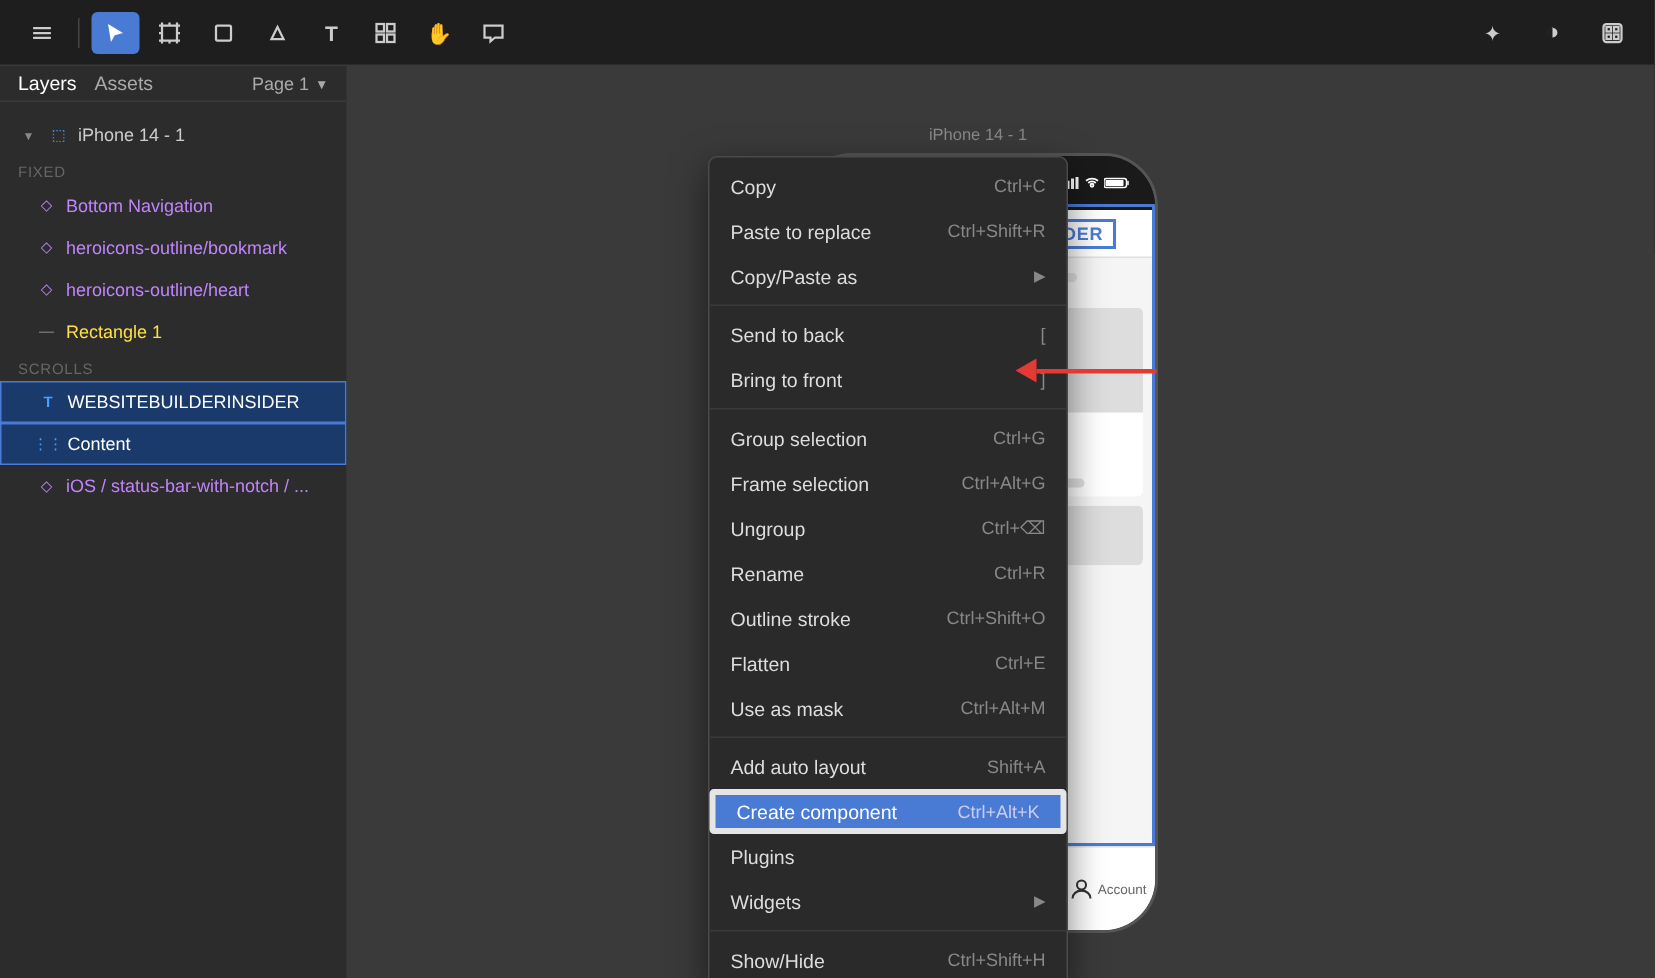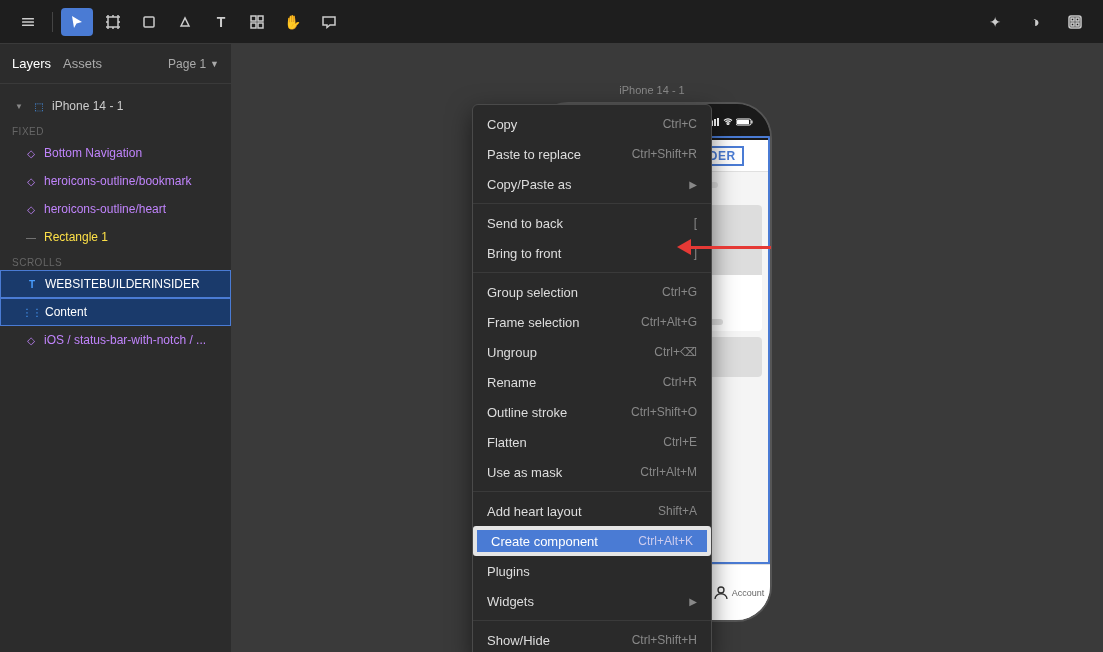--- a/index.html
+++ b/index.html
@@ -69,21 +69,21 @@
     
     .sidebar {
       width: 232px;
       background: #2c2c2c;
       border-right: 1px solid #3a3a3a;
       display: flex;
       flex-direction: column;
       flex-shrink: 0;
     }
     .sidebar-header {
-      height: 40px;
+      height: 24px;
       display: flex;
       align-items: center;
       padding: 0 12px;
       border-bottom: 1px solid #3a3a3a;
       gap: 12px;
     }
     .sidebar-tab {
       color: #aaa;
       font-size: 13px;
       cursor: pointer;
@@ -575,21 +575,21 @@
       <div class="menu-item">
         <span class="menu-item-label">Flatten</span>
         <span class="shortcut">Ctrl+E</span>
       </div>
       <div class="menu-item">
         <span class="menu-item-label">Use as mask</span>
         <span class="shortcut">Ctrl+Alt+M</span>
       </div>
       <div class="menu-separator"></div>
       <div class="menu-item">
-        <span class="menu-item-label">Add heart layout</span>
+        <span class="menu-item-label">Add auto layout</span>
         <span class="shortcut">Shift+A</span>
       </div>
       <div class="menu-item highlighted" style="border: 4px solid #e5e5e5; border-radius:3px;">
         <span class="menu-item-label">Create component</span>
         <span class="shortcut" style="color:#cce;">Ctrl+Alt+K</span>
       </div>
       <div class="menu-item">
         <span class="menu-item-label">Plugins</span>
       </div>
       <div class="menu-item">

